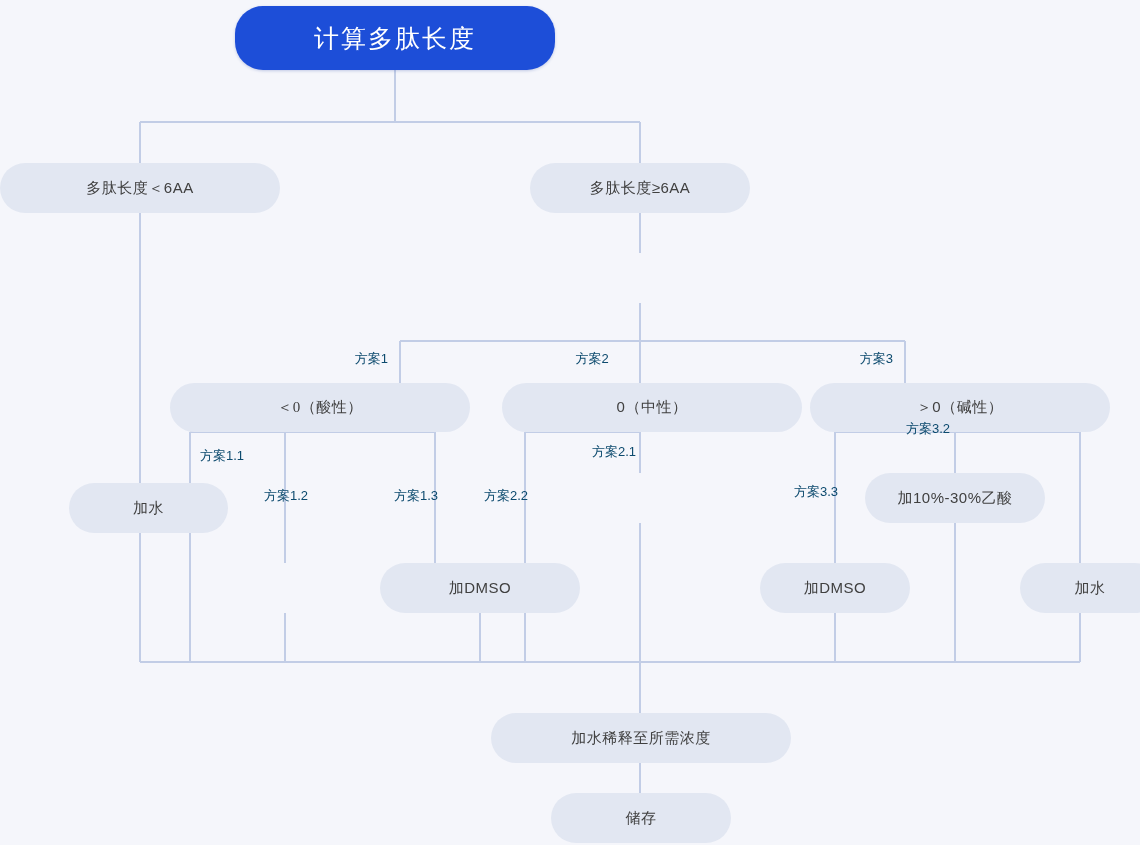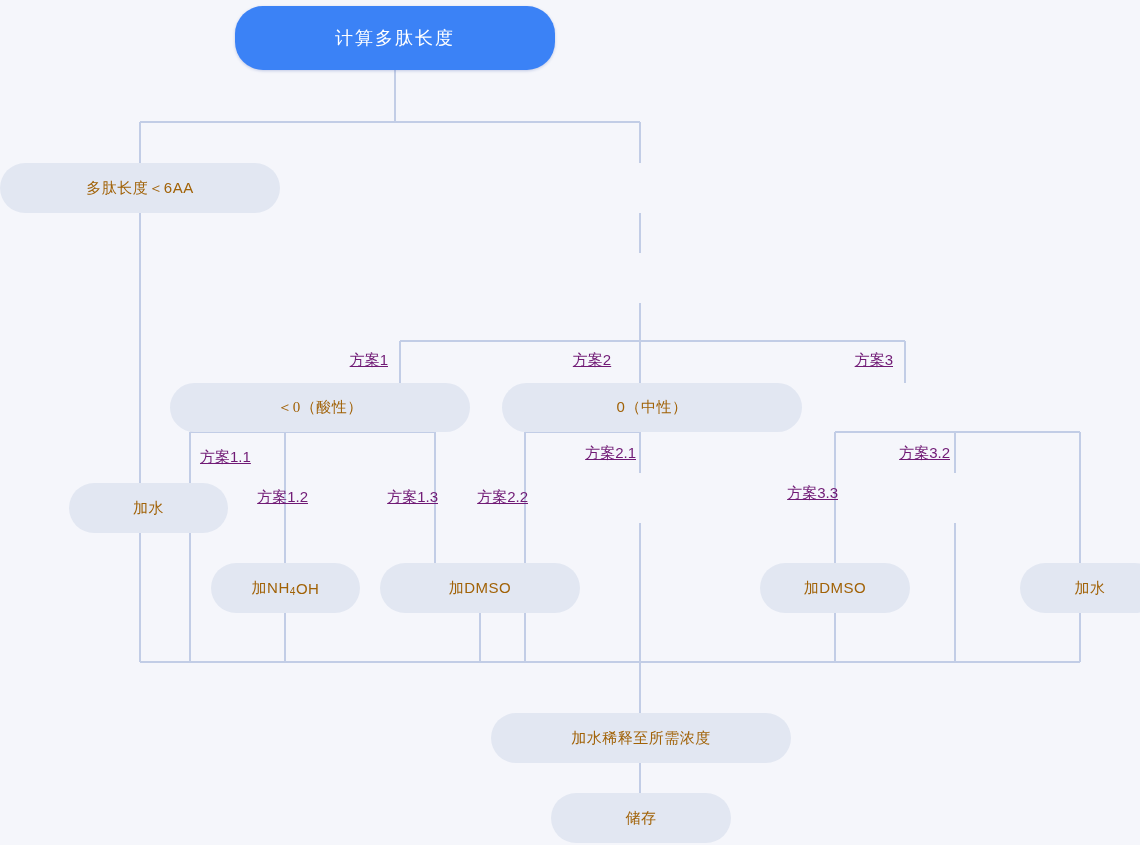--- a/index.html
+++ b/index.html
@@ -25,46 +25,45 @@
     height: 845px;
     pointer-events: none;
   }
   .node {
     position: absolute;
     display: flex;
     align-items: center;
     justify-content: center;
     box-sizing: border-box;
     background: #e2e7f2;
-    color: #a16207;
+    color: #404040;
     border-radius: 999px;
     font-size: 15px;
     letter-spacing: 0.5px;
     white-space: nowrap;
     z-index: 2;
   }
   .node.root {
-    background: #3b82f6;
+    background: #1d4ed8;
     color: #ffffff;
-    font-size: 18px;
+    font-size: 25px;
     letter-spacing: 2px;
     border-radius: 28px;
     box-shadow: 0 1px 3px rgba(43,71,168,0.25);
   }
   .node.leaf {
     font-size: 15px;
   }
   .edge-label {
     position: absolute;
-    color: #701a75;
-    font-size: 15px;
+    color: #0c4a6e;
+    font-size: 13px;
     white-space: nowrap;
     z-index: 3;
     line-height: 1;
-    text-decoration: underline;
   }
   .edge-label.right {
     text-align: right;
   }
   sub {
     font-size: 0.68em;
     vertical-align: baseline;
     position: relative;
     bottom: -0.32em;
   }
@@ -125,49 +124,47 @@
       <path d="M640 662 L640 713"></path>
 
       <path d="M640 763 L640 793"></path>
     </g>
   </svg>
 
   <div class="node root" style="left:235px; top:6px; width:320px; height:64px;">计算多肽长度</div>
 
   <div class="node" style="left:0px; top:163px; width:280px; height:50px;">多肽长度＜6AA</div>
 
+  <div class="node" style="left:530px; top:163px; width:220px; height:50px;">多肽长度≥6AA</div>
 
 
   <div class="edge-label right" style="left:316px; top:352px; width:72px;">方案1</div>
   <div class="edge-label right" style="left:556px; top:352px; width:72px;text-align:center;">方案2</div>
   <div class="edge-label right" style="left:821px; top:352px; width:72px;">方案3</div>
 
   <div class="node" style="left:170px; top:383px; width:300px; height:49px;font-family:Liberation Serif, serif;">＜0（酸性）</div>
 
   <div class="node" style="left:502px; top:383px; width:300px; height:49px;">0（中性）</div>
 
+  <div class="node" style="left:810px; top:383px; width:300px; height:49px;">＞0（碱性）</div>
 
   <div class="edge-label" style="left:200px; top:449px;">方案1.1</div>
   <div class="edge-label right" style="left:236px; top:489px; width:72px;">方案1.2</div>
   <div class="edge-label right" style="left:366px; top:489px; width:72px;">方案1.3</div>
   <div class="edge-label right" style="left:456px; top:489px; width:72px;">方案2.2</div>
   <div class="edge-label right" style="left:564px; top:445px; width:72px;">方案2.1</div>
   <div class="edge-label right" style="left:766px; top:485px; width:72px;">方案3.3</div>
-  <div class="edge-label right" style="left:878px; top:445px; width:72px;text-align:right;">方案3.2</div>
+  <div class="edge-label right" style="left:878px; top:422px; width:72px;text-align:right;">方案3.2</div>
   <div class="edge-label" style="left:1152px; top:496px;">方案3.1</div>
 
   <div class="node leaf" style="left:69px; top:483px; width:159px; height:50px;">加水</div>
 
 
+  <div class="node leaf" style="left:865px; top:473px; width:180px; height:50px;">加10%-30%乙酸</div>
 
-  <div class="node leaf" style="left:211px; top:563px; width:149px; height:50px;">
-    <span>加NH</span>
-      <sub>4</sub>
-      <span>OH</span>
-  </div>
 
   <div class="node leaf" style="left:380px; top:563px; width:200px; height:50px;">加DMSO</div>
 
   <div class="node leaf" style="left:760px; top:563px; width:150px; height:50px;">加DMSO</div>
 
   <div class="node leaf" style="left:1020px; top:563px; width:140px; height:50px;">加水</div>
 
   <div class="node" style="left:491px; top:713px; width:300px; height:50px;">加水稀释至所需浓度</div>
 
   <div class="node" style="left:551px; top:793px; width:180px; height:50px;">储存</div>

